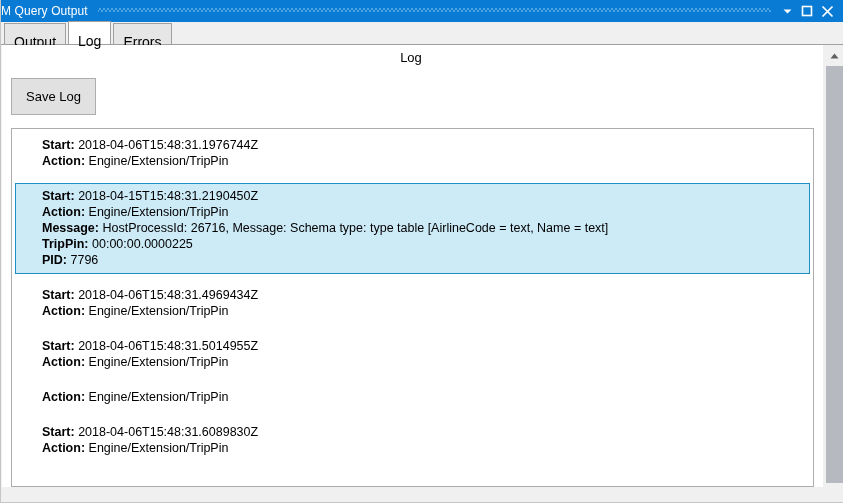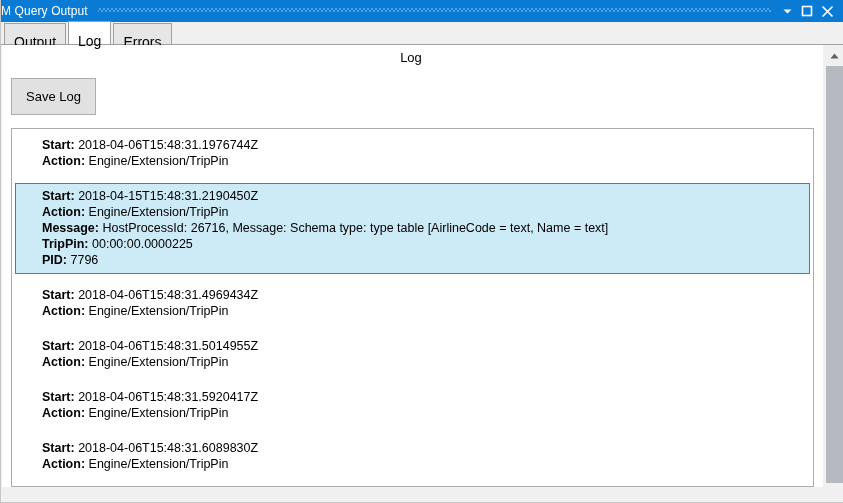--- a/index.html
+++ b/index.html
@@ -281,21 +281,20 @@
         </div>
         <div class="log-entry">
           <div class="log-line"><span class="lbl">Start:</span> <span class="val">2018-04-06T15:48:31.4969434Z</span></div>
           <div class="log-line"><span class="lbl">Action:</span> <span class="val">Engine/Extension/TripPin</span></div>
         </div>
         <div class="log-entry">
           <div class="log-line"><span class="lbl">Start:</span> <span class="val">2018-04-06T15:48:31.5014955Z</span></div>
           <div class="log-line"><span class="lbl">Action:</span> <span class="val">Engine/Extension/TripPin</span></div>
         </div>
         <div class="log-entry">
-          <div class="log-line"><span class="lbl">Start:</span> <span class="val">2018-04-06T15:48:31.5920417Z</span></div>
           <div class="log-line"><span class="lbl">Action:</span> <span class="val">Engine/Extension/TripPin</span></div>
         </div>
         <div class="log-entry">
           <div class="log-line"><span class="lbl">Start:</span> <span class="val">2018-04-06T15:48:31.6089830Z</span></div>
           <div class="log-line"><span class="lbl">Action:</span> <span class="val">Engine/Extension/TripPin</span></div>
         </div>
       </div>
 
     <div id="scrollbar">
       <div id="sb-up">

